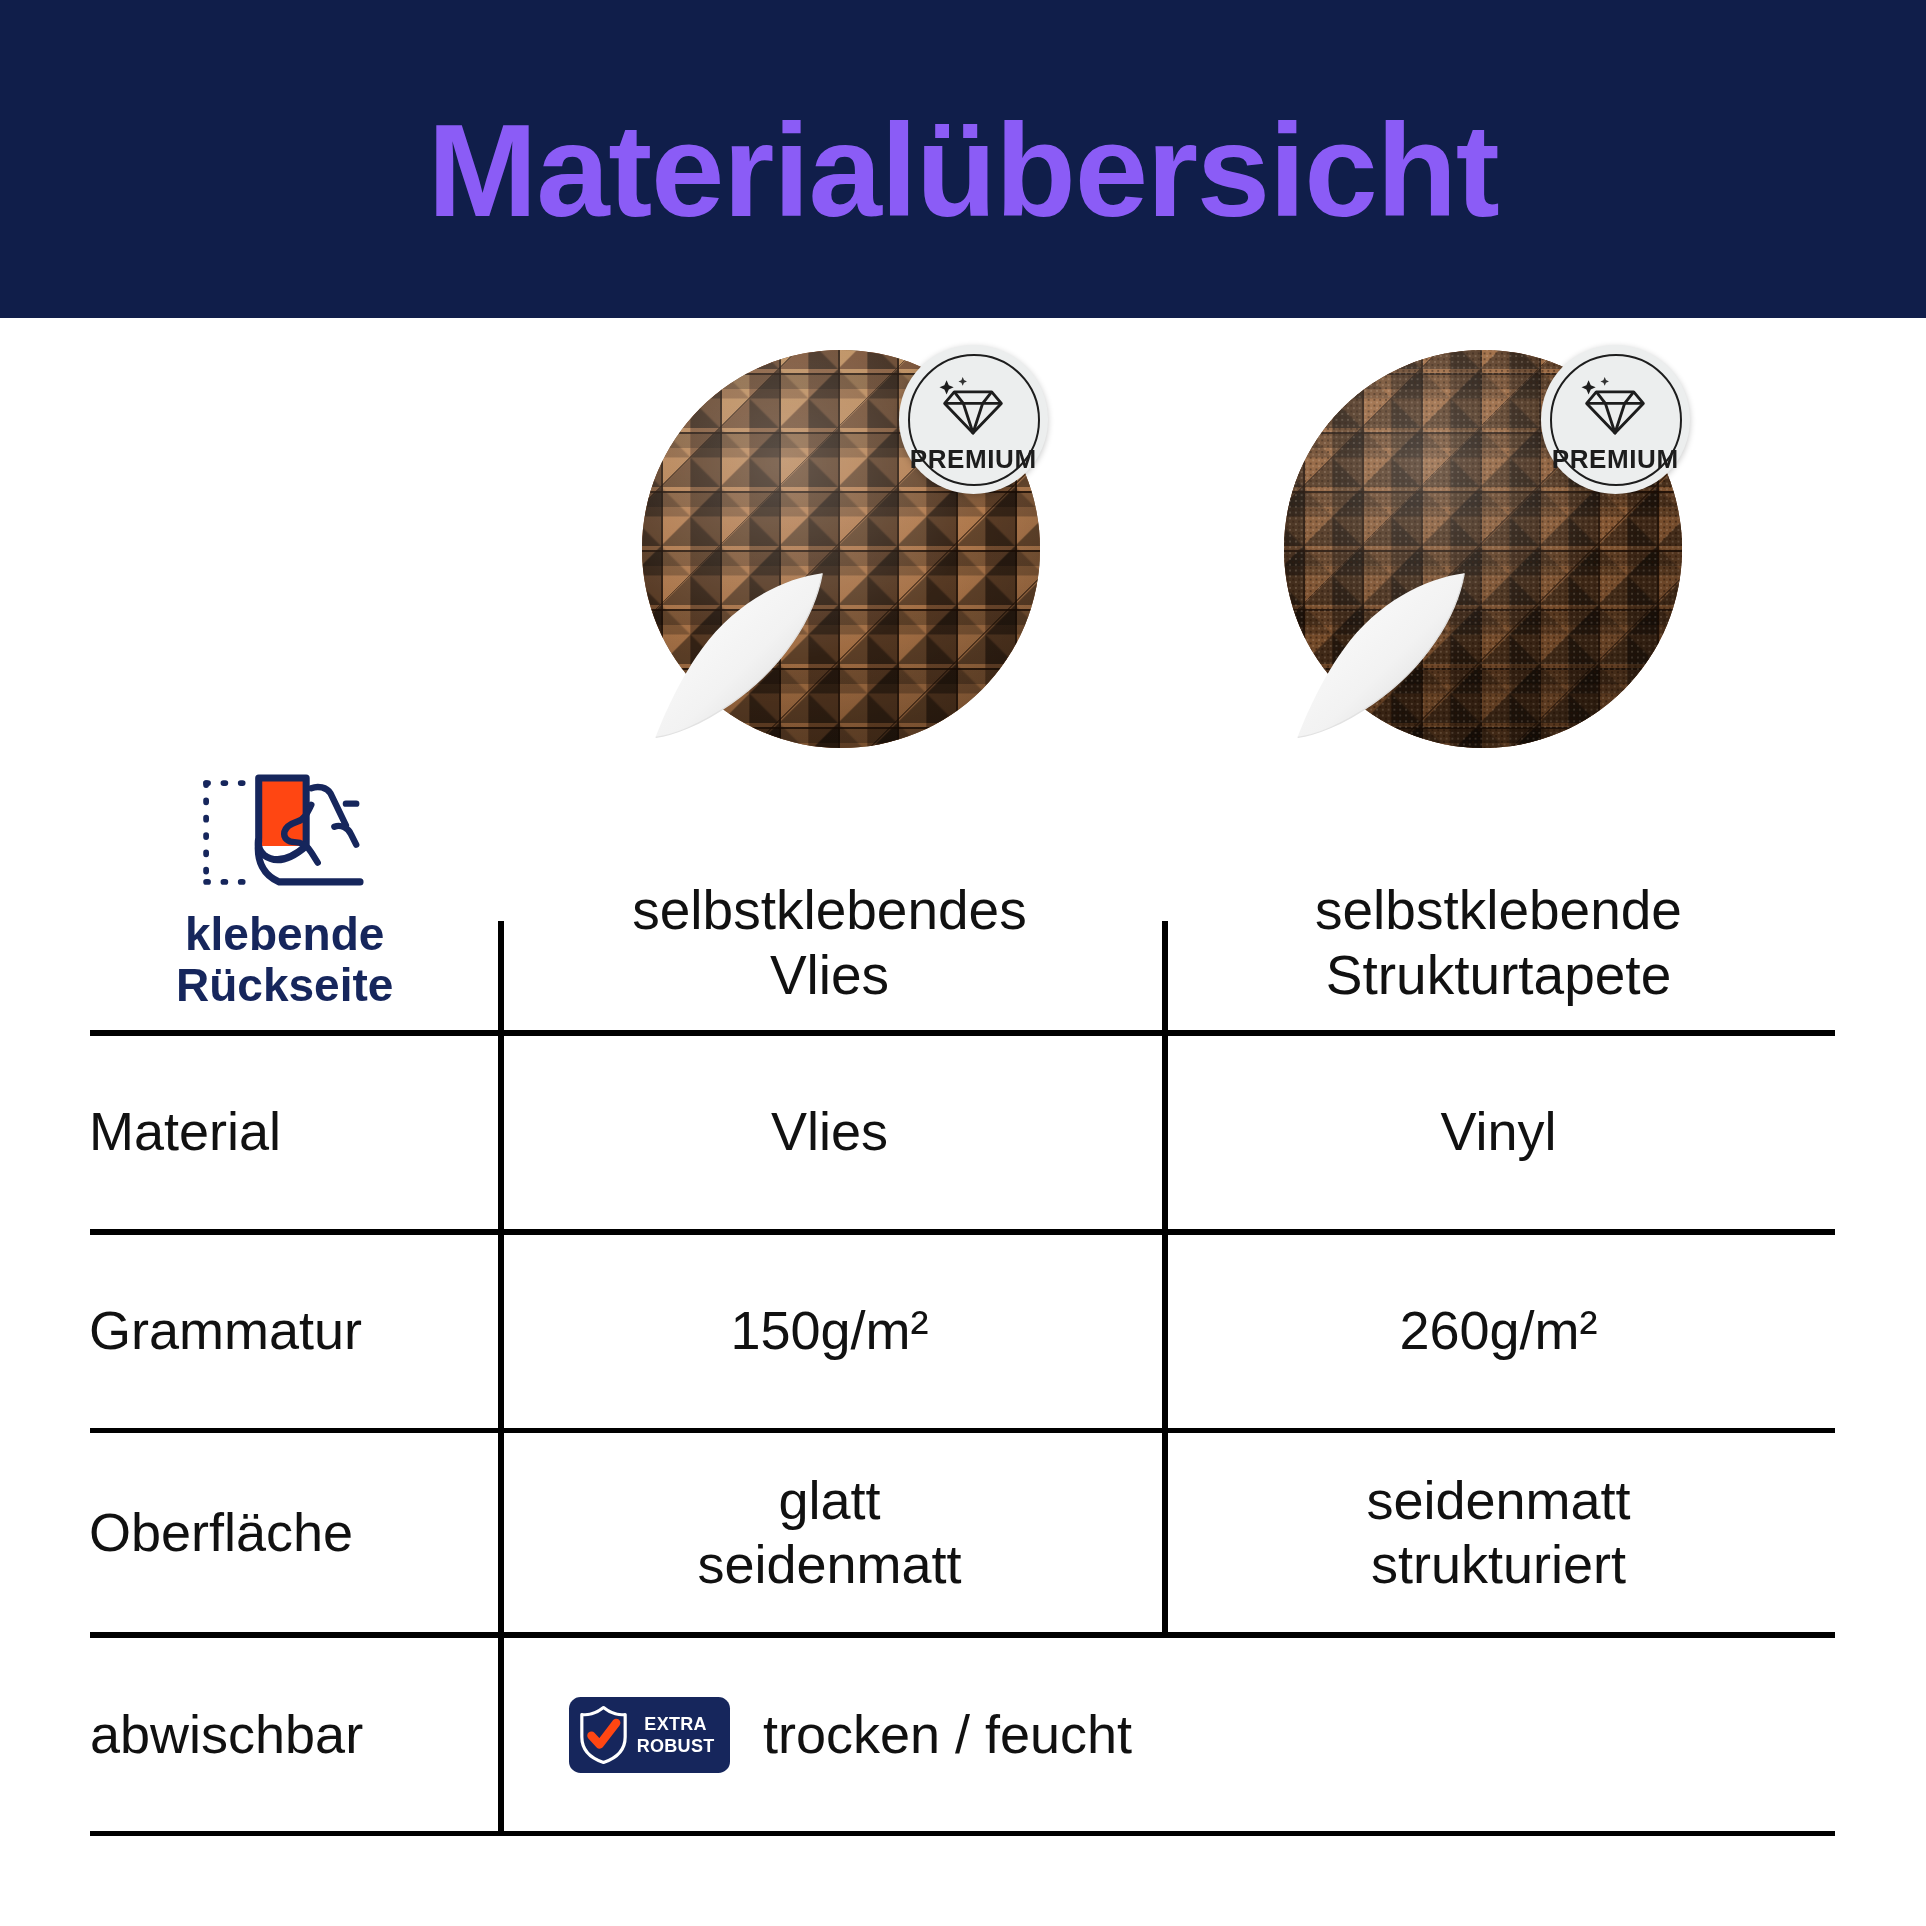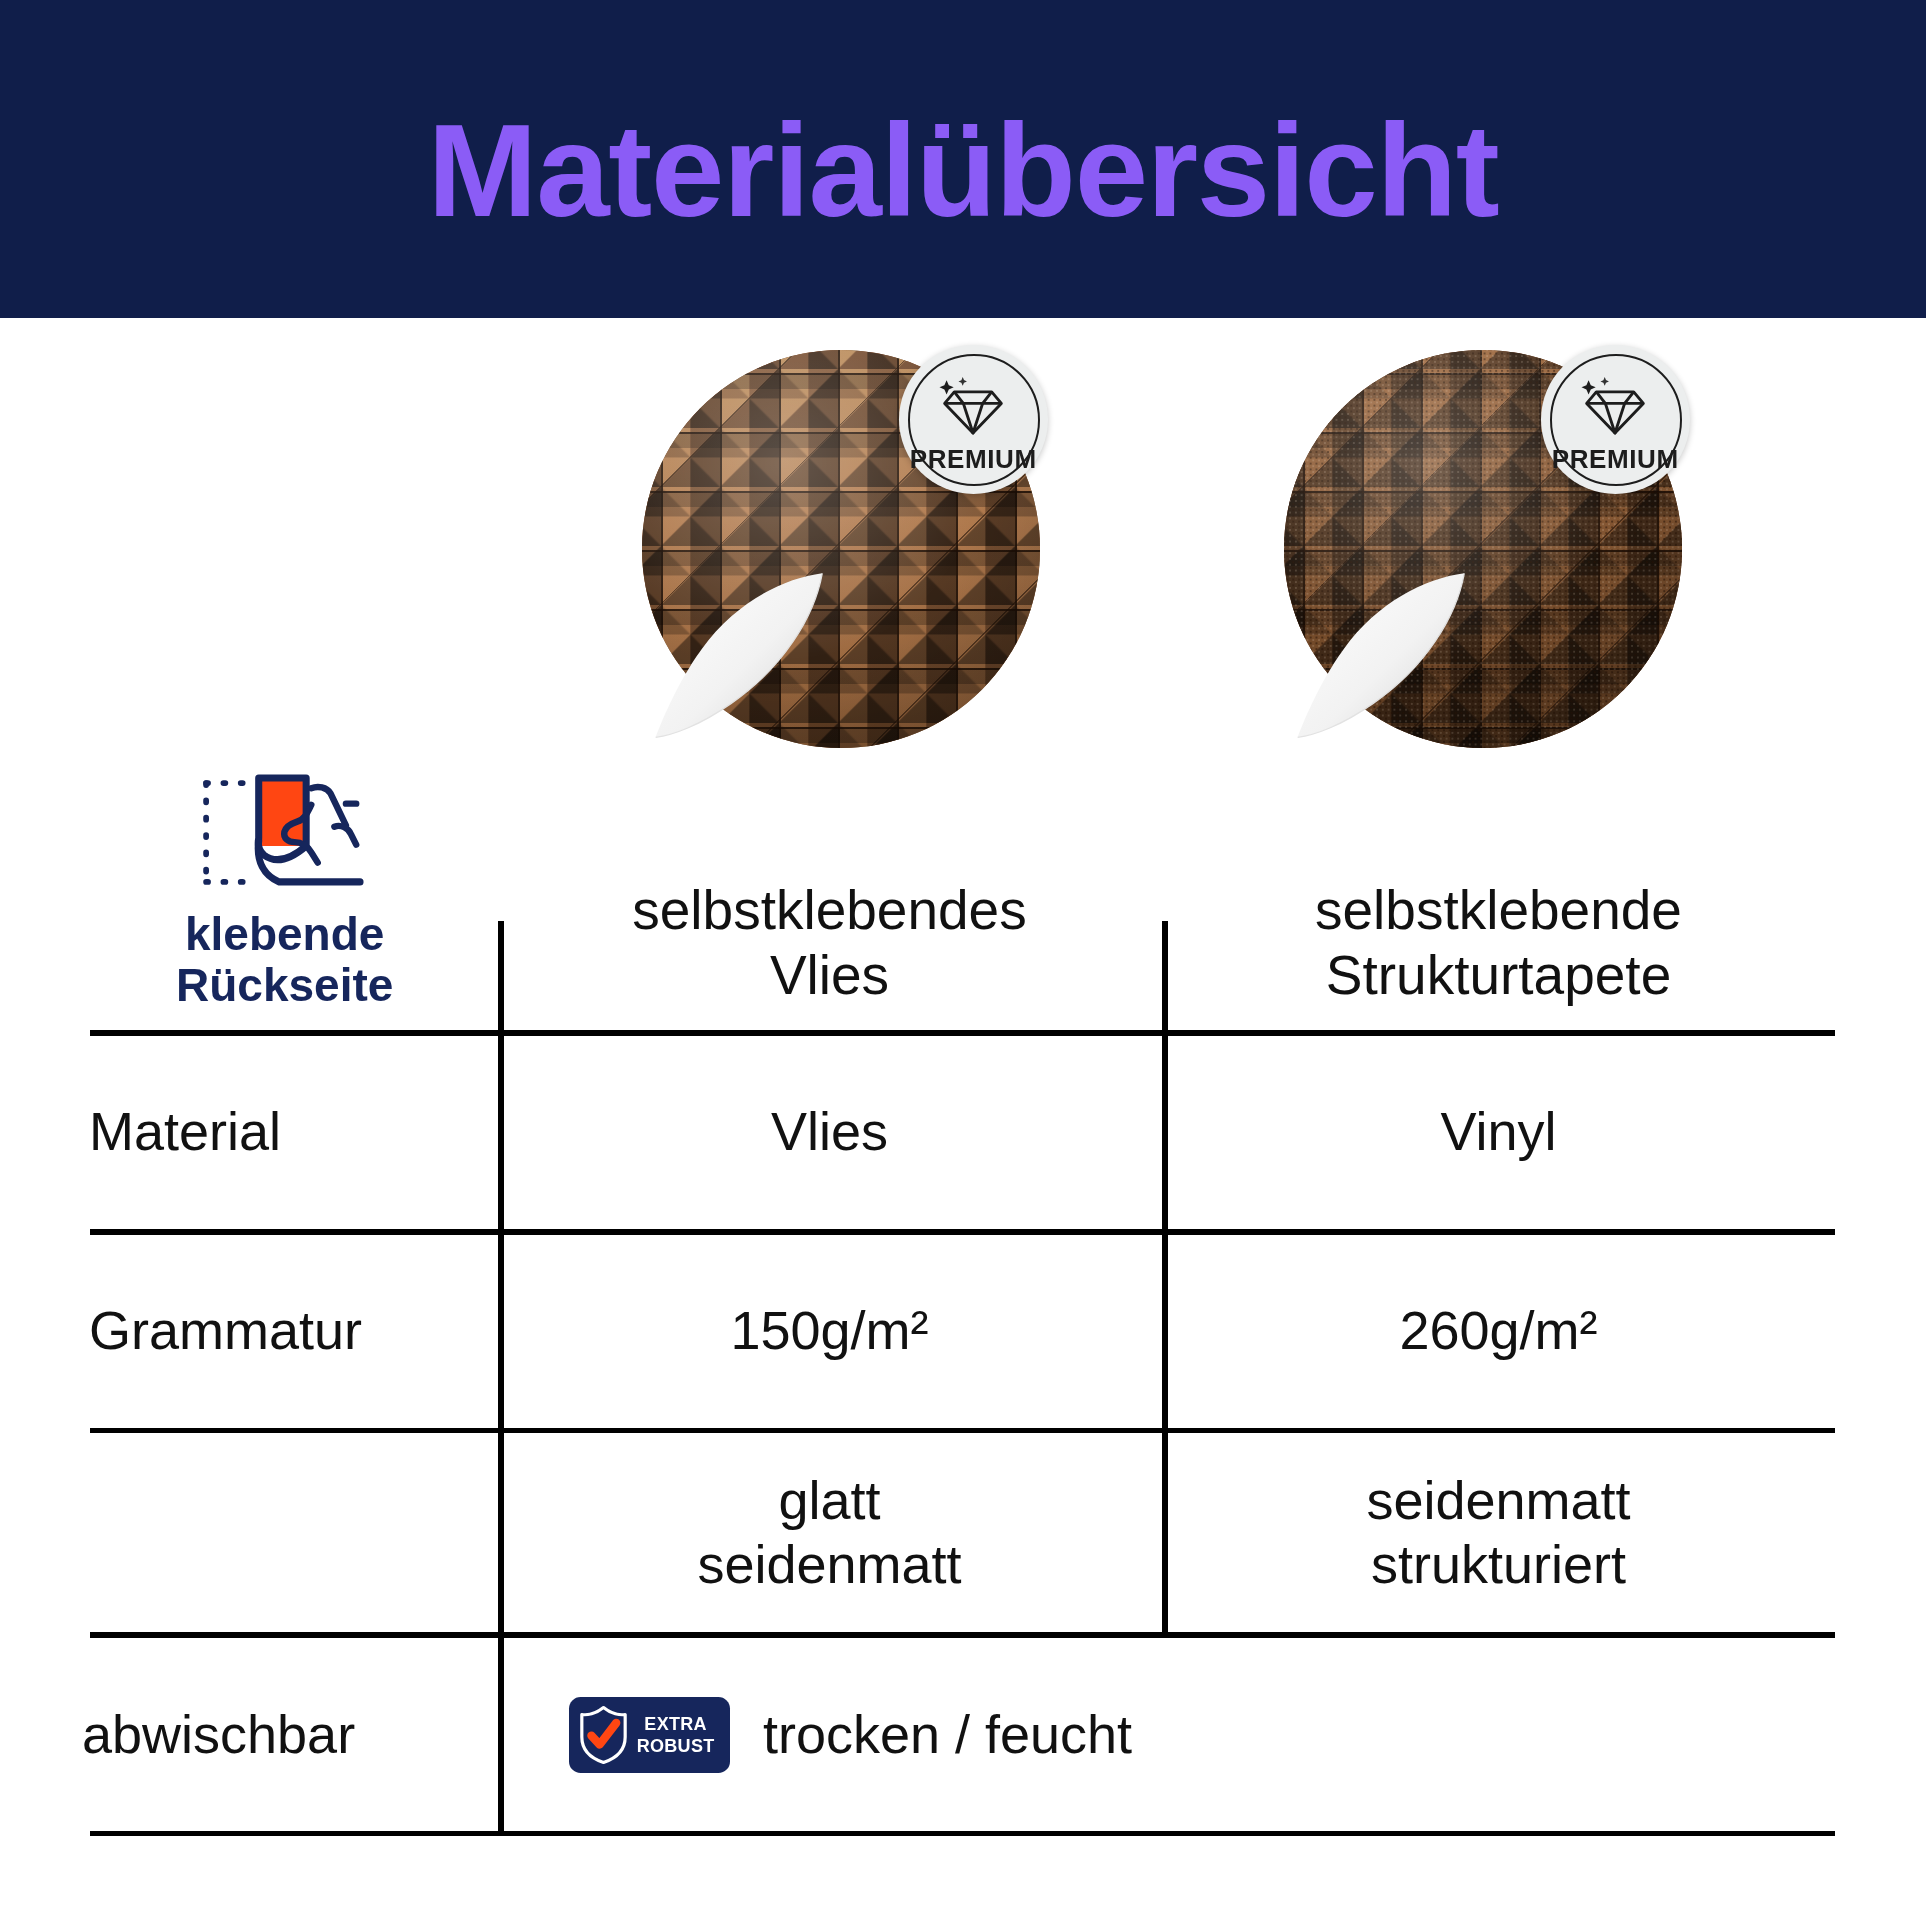--- a/index.html
+++ b/index.html
@@ -154,21 +154,21 @@
     flex-direction:column;align-items:center;justify-content:flex-end;
     padding-bottom:11.6px;
   }
   #backing-label{
     color:#16265c;font-weight:700;font-size:46px;line-height:1.12;text-align:center;
     margin-top:9px;
   }
 
   .row-std{height:193px;}
   #row-oberflaeche{height:199px;}
-  #row-abwischbar{height:193px;gap:8px;}
+  #row-abwischbar{height:193px;}
 
   
   .robust-badge{
     display:inline-flex;align-items:center;
     background:#16265c;border-radius:11.6px;
     padding:7.7px 15.4px 7.7px 9px;
     height:76px;box-sizing:border-box;
   }
   .robust-badge .shield-icon{flex:0 0 auto;margin-right:7.7px;}
   .robust-badge .rb-text{
@@ -318,20 +318,21 @@
     <div class="cell label">Grammatur</div>
     <div class="cell c1">150g/m²</div>
     <div class="cell c2">260g/m²</div>
   </div>
 
   <div class="hline"></div>
 
   <div class="row" id="row-oberflaeche">
     <div class="vdiv" style="left:408px;top:0;height:199px;"></div>
     <div class="vdiv" style="left:1072px;top:0;height:199px;"></div>
+    <div class="cell label">Oberfläche</div>
     <div class="cell c1">
       <span>glatt</span>
       <span>seidenmatt</span>
     </div>
     <div class="cell c2">
       <span>seidenmatt</span>
       <span>strukturiert</span>
     </div>
   </div>
 

